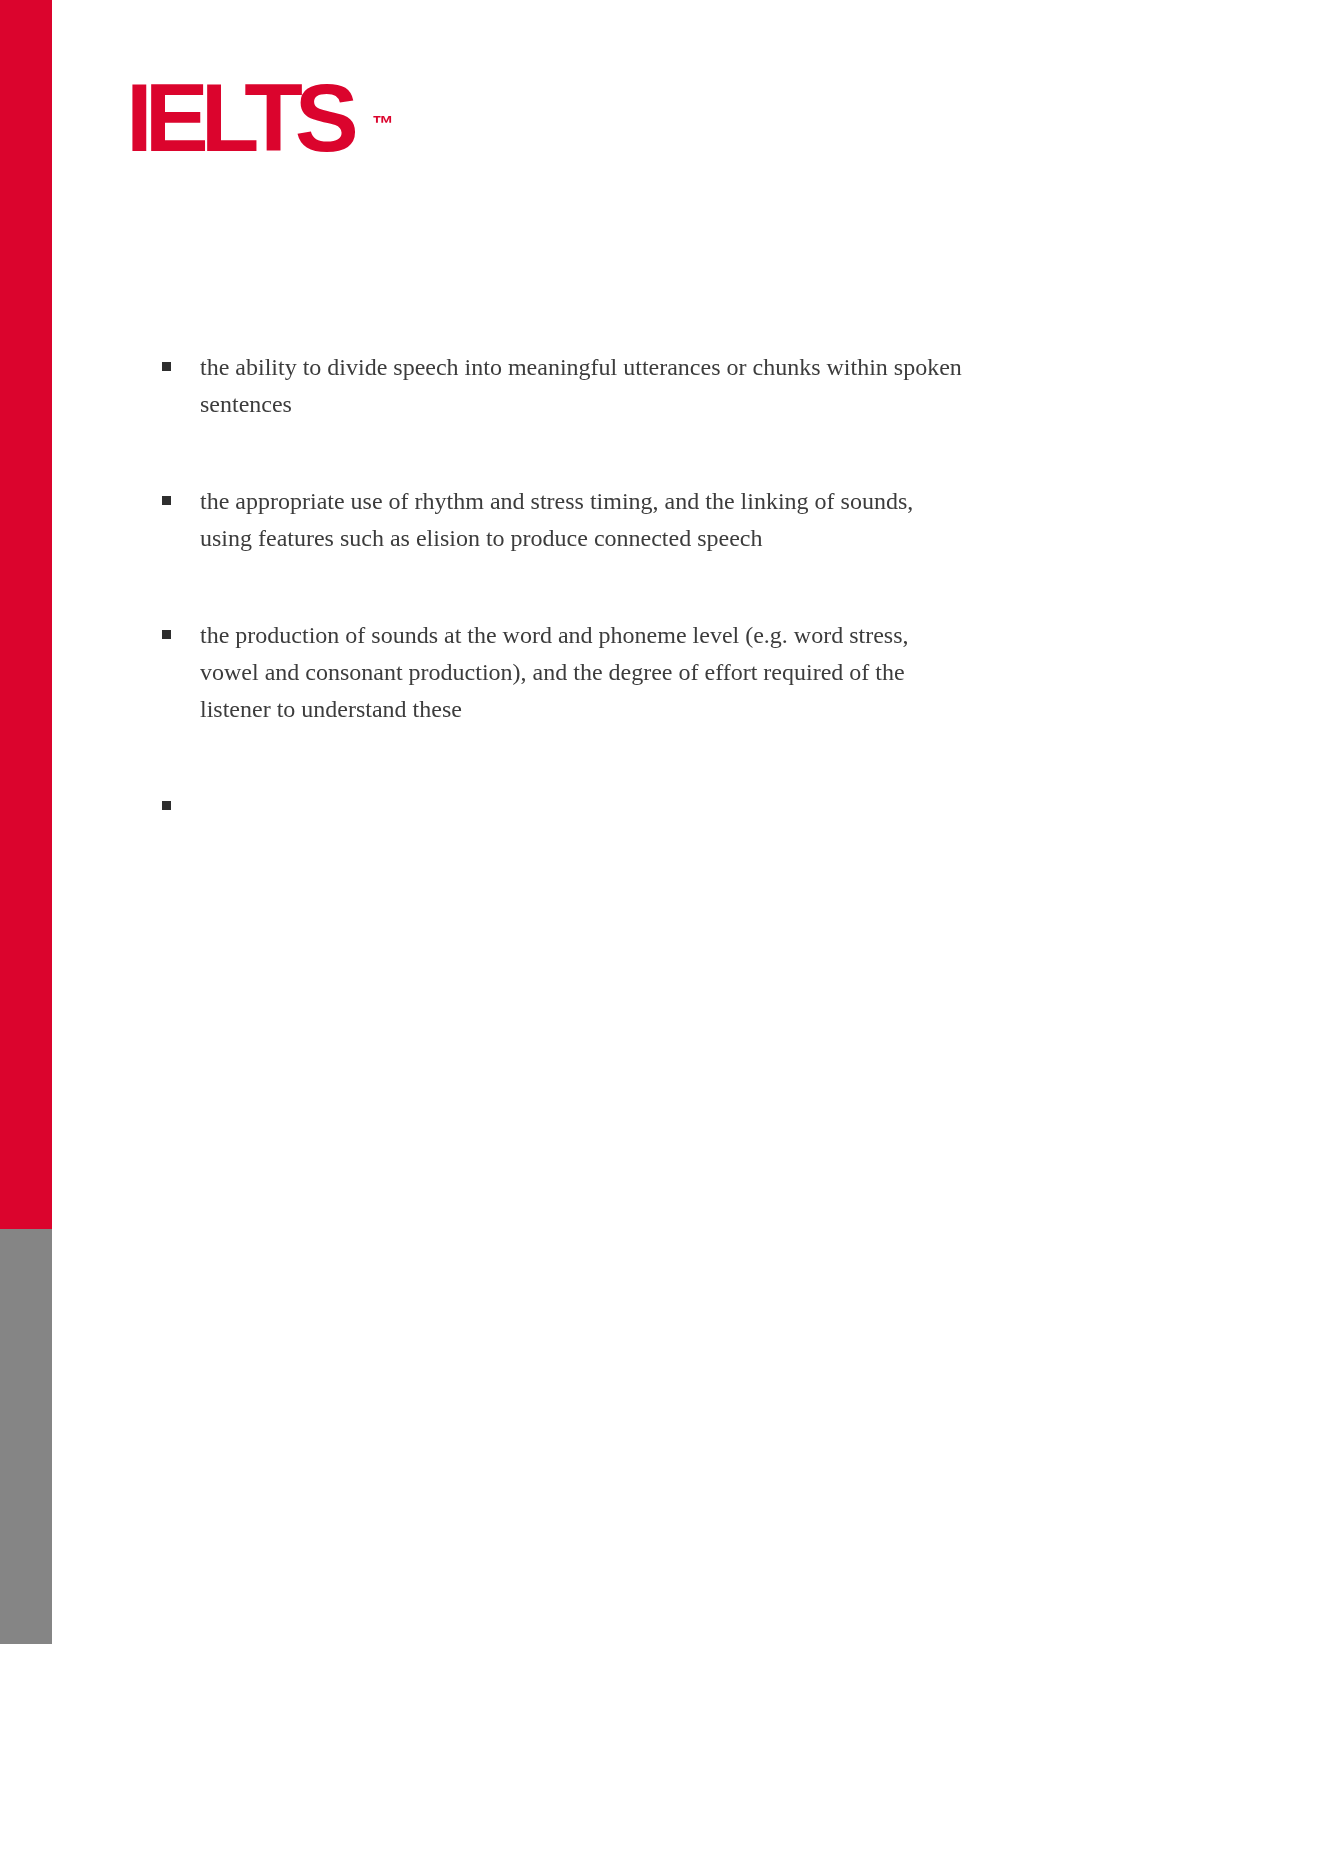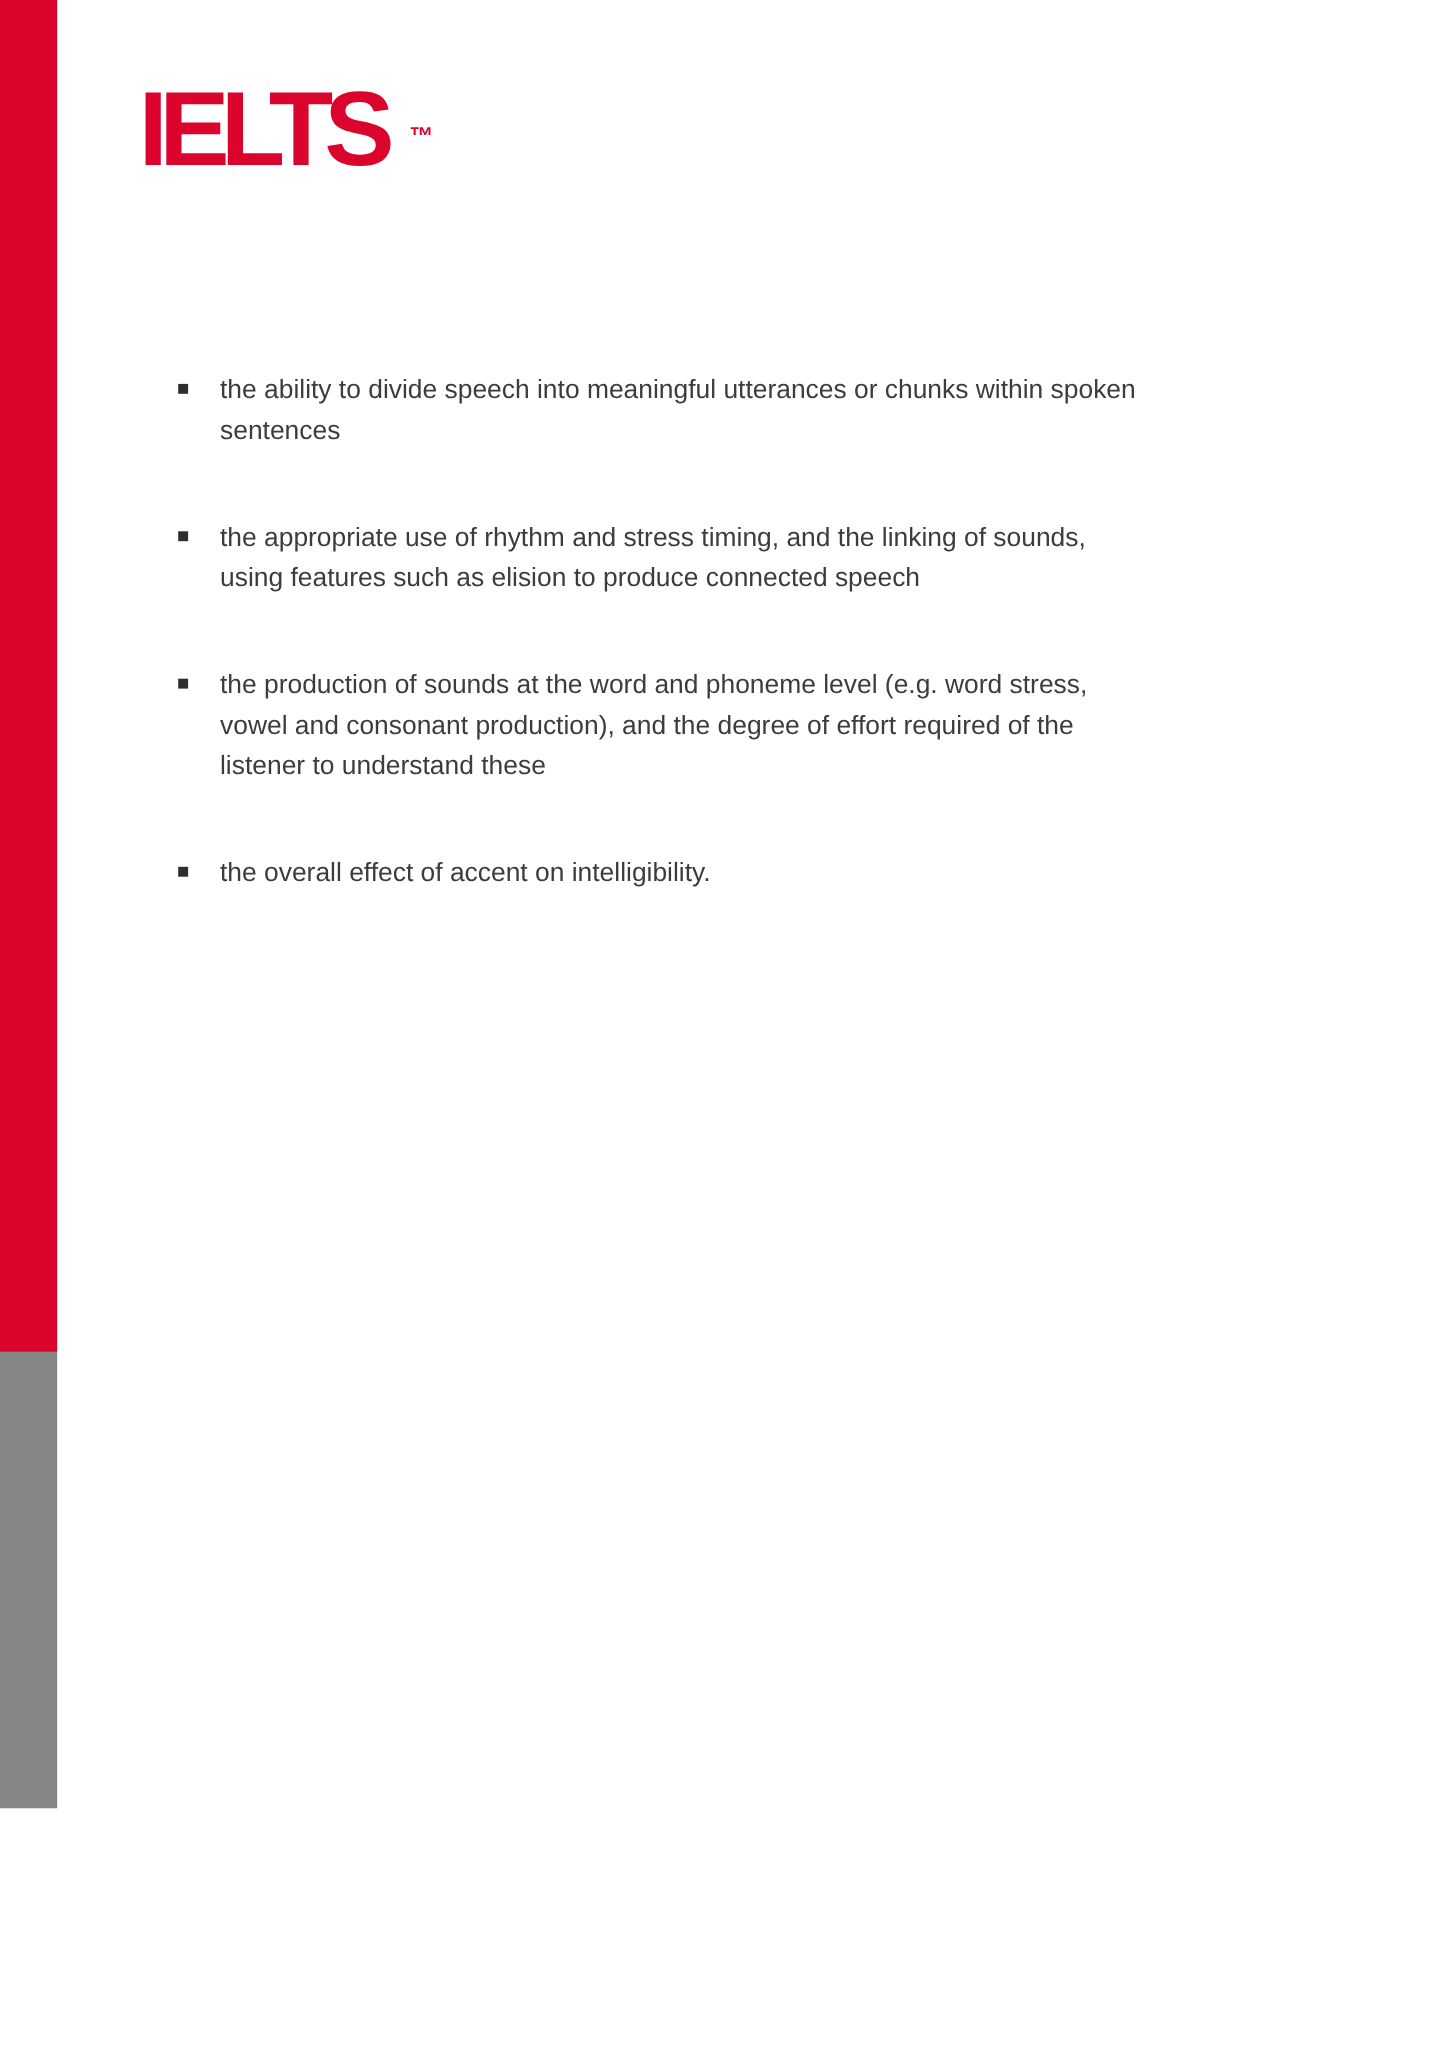--- a/index.html
+++ b/index.html
@@ -47,25 +47,26 @@
     position: absolute;
     left: 125px;
     top: 253px;
     font-size: 25px;
     line-height: 31px;
     color: var(--body-text, #3C3C3C);
   }
   .bullets {
     position: absolute;
     left: 125px;
-    top: 336px;
+    top: 349px;
     width: 1140px;
     margin: 0;
     padding: 0;
     list-style: none;
+    font-family: Liberation Serif, serif;
   }
   .bullets li {
     position: relative;
     padding-left: 75px;
     margin: 0 0 60px 0;
     font-size: 24px;
     line-height: 37px;
     color: var(--body-text, #3C3C3C);
   }
   .item-text { white-space: pre-line; }
@@ -126,21 +127,20 @@
 using features such as elision to produce connected speech</span>
     </li>
     <li>
       <span class="bullet-sq"></span>
       <span class="item-text">the production of sounds at the word and phoneme level (e.g. word stress,
 vowel and consonant production), and the degree of effort required of the
 listener to understand these</span>
     </li>
     <li>
       <span class="bullet-sq"></span>
-      <span class="item-text">the overall effect of accent on intelligibility.</span>
     </li>
   </ul>
 
   <div class="footer-page">Page 4 of 4</div>
 
   <a class="footer-site">IELTS.org</a>
 
 </div>
 
 </body></html>

